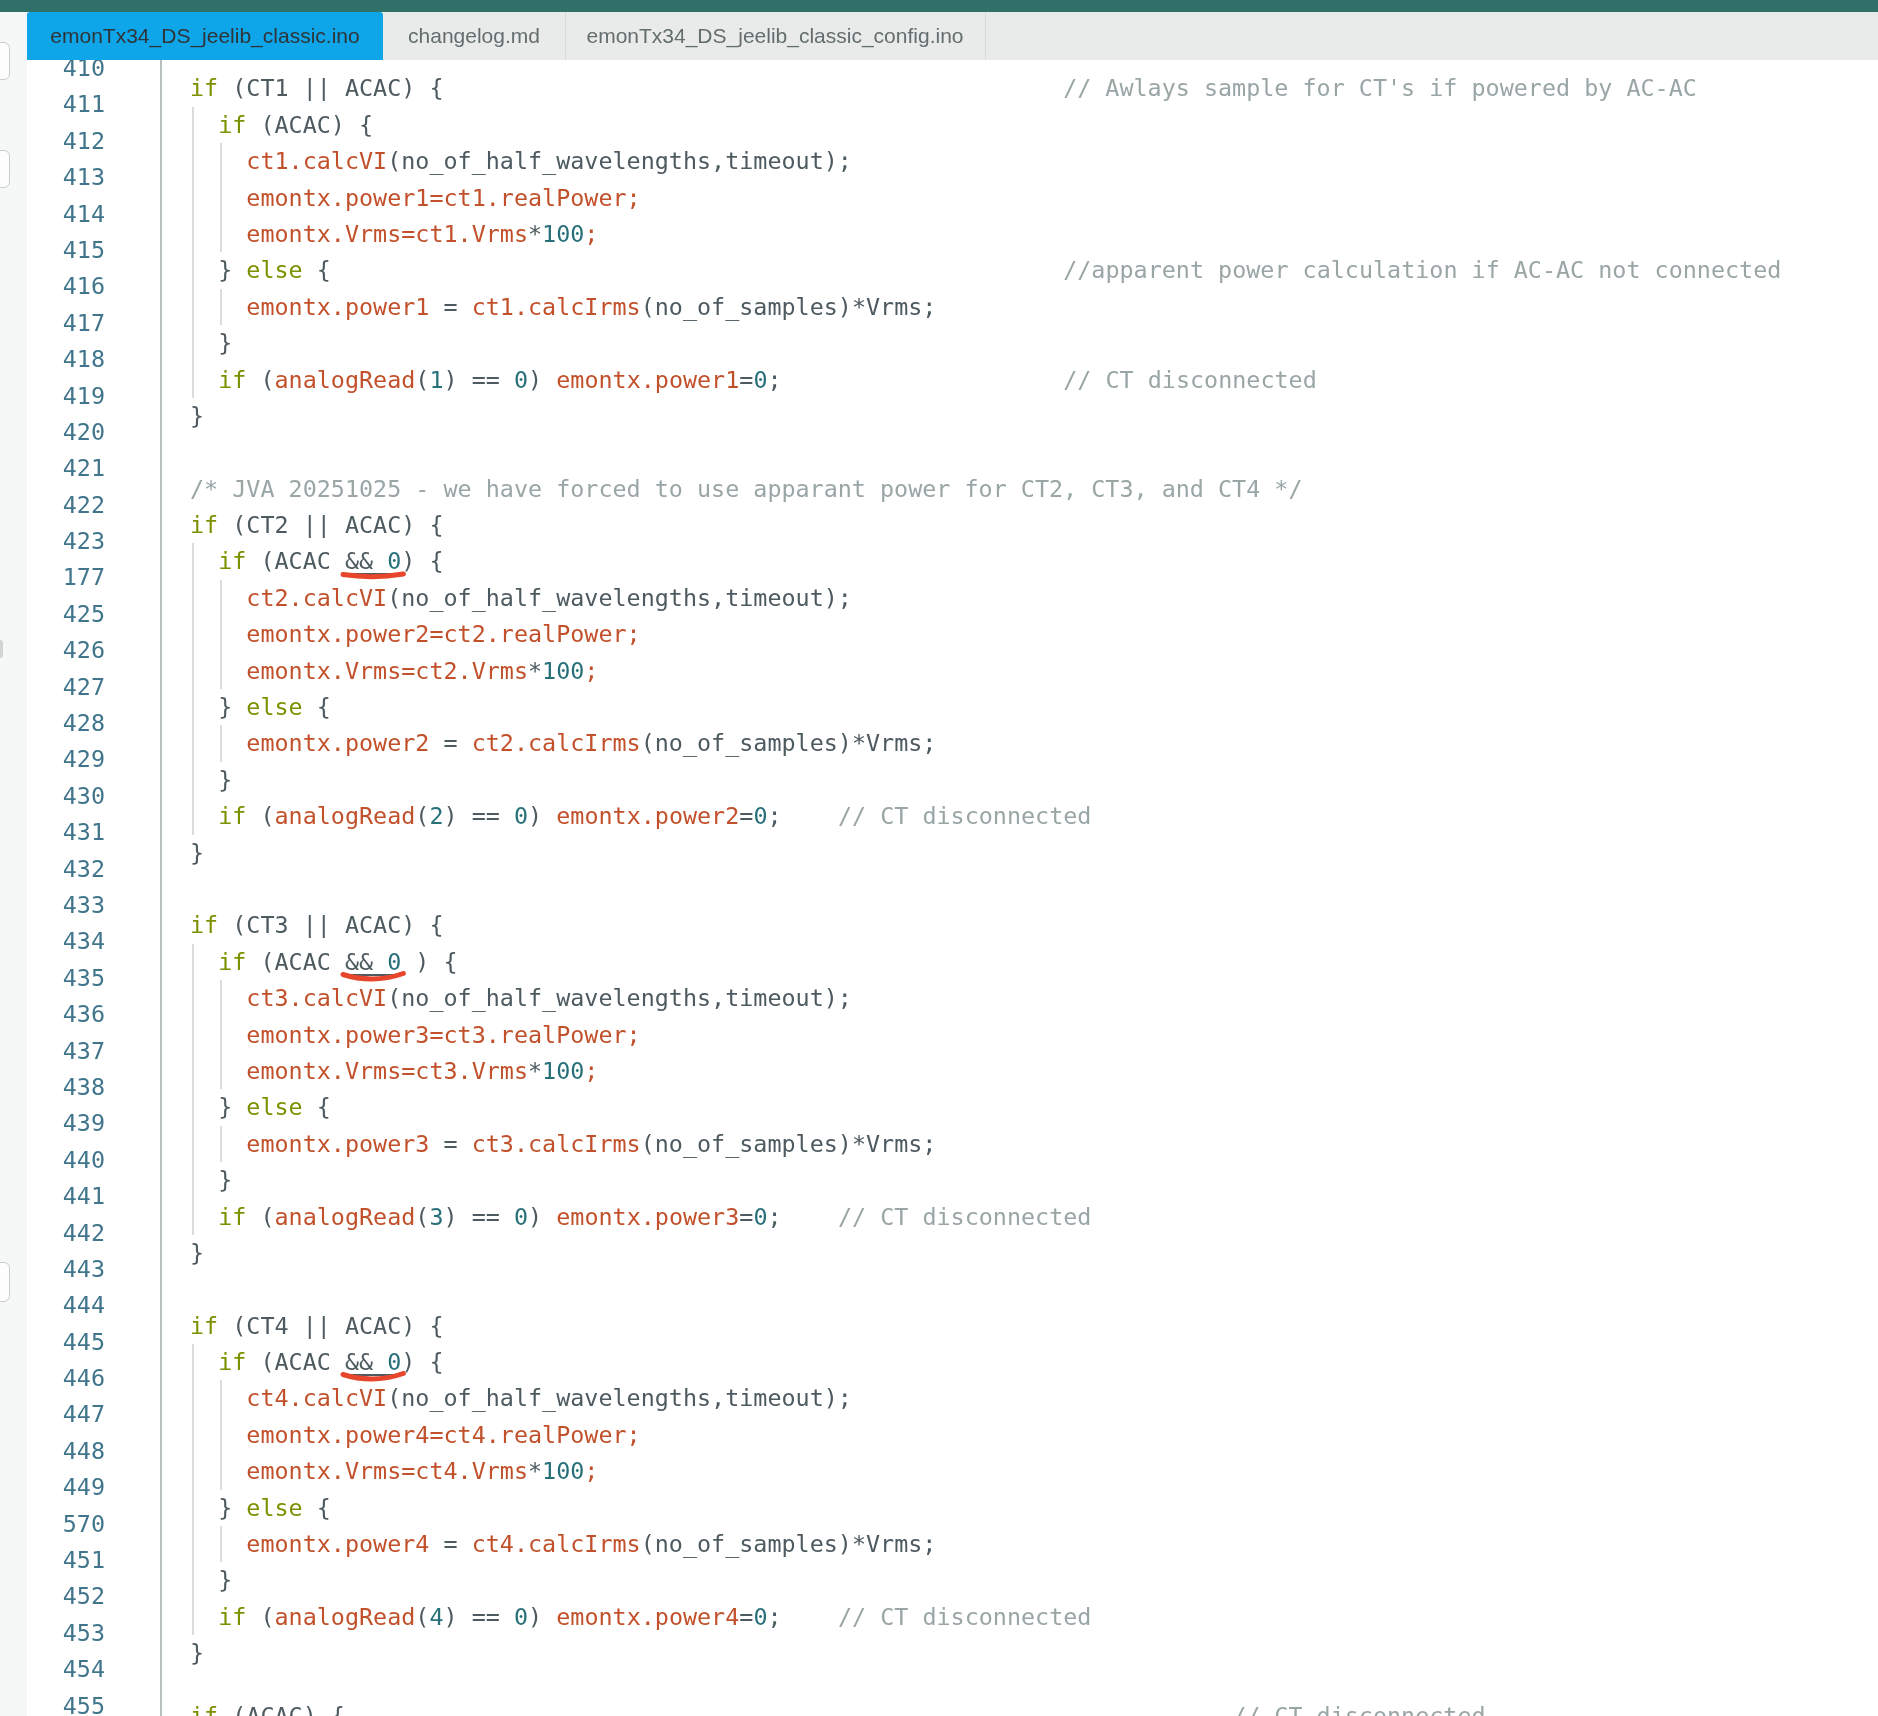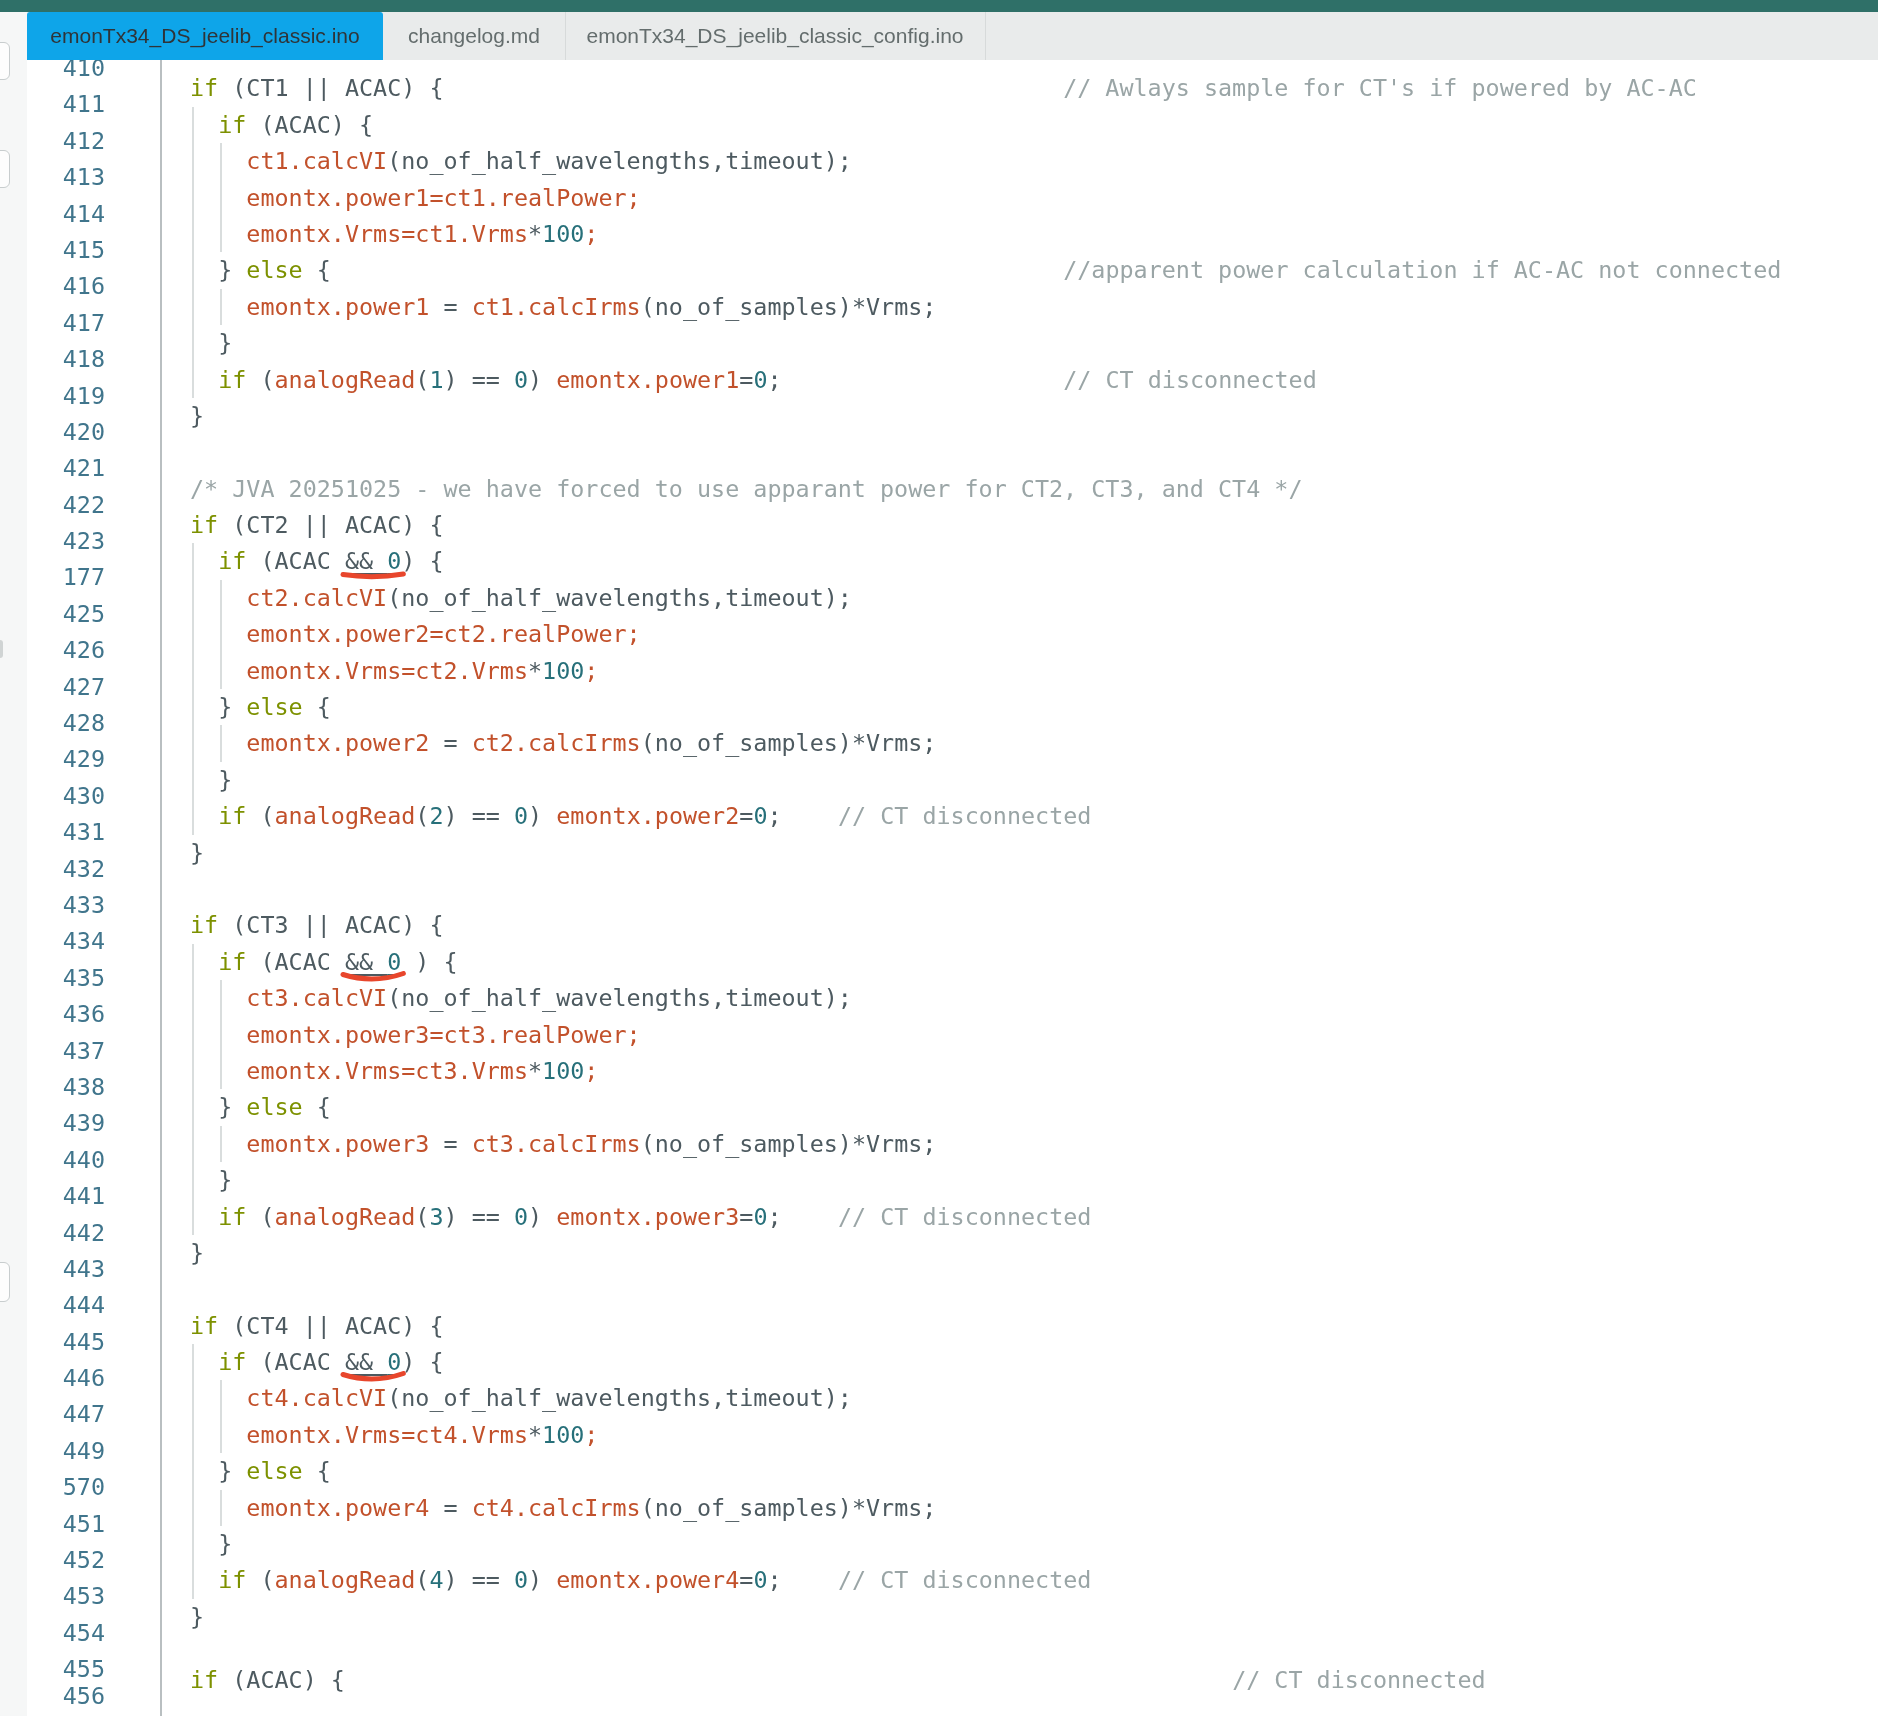--- a/index.html
+++ b/index.html
@@ -101,20 +101,21 @@
       <div class="line"><div class="num">440</div><div class="guide" style="left: 165px;"></div><div class="guide" style="left: 193.18px;"></div><div class="code"><span class="pl">    </span><span class="or">emontx.power3</span><span class="pl"> = </span><span class="or">ct3.calcIrms</span><span class="pl">(no_of_samples)*Vrms;</span></div></div>
       <div class="line"><div class="num">441</div><div class="guide" style="left: 165px;"></div><div class="code"><span class="pl">  </span><span class="pl">}</span></div></div>
       <div class="line"><div class="num">442</div><div class="guide" style="left: 165px;"></div><div class="code"><span class="pl">  </span><span class="kw">if</span><span class="pl"> (</span><span class="or">analogRead</span><span class="pl">(</span><span class="nu">3</span><span class="pl">) == </span><span class="nu">0</span><span class="pl">) </span><span class="or">emontx.power3</span><span class="pl">=</span><span class="nu">0</span><span class="pl">;</span><span class="pl">    </span><span class="cm">// CT disconnected</span></div></div>
       <div class="line"><div class="num">443</div><div class="code"><span class="pl">}</span></div></div>
       <div class="line"><div class="num">444</div><div class="code"></div></div>
       <div class="line"><div class="num">445</div><div class="code"><span class="kw">if</span><span class="pl"> (CT4 || ACAC) {</span></div></div>
       <div class="line"><div class="num">446</div><div class="guide" style="left: 165px;"></div><div class="code"><span class="pl">  </span><span class="kw">if</span><span class="pl"> (ACAC </span><span class="ul">&amp;&amp; </span><span class="un">0</span><span class="pl">) {</span></div><svg class="redmark" width="66.36" height="14" viewBox="0 0 66.36 14" style="left: 312.99px; top: 27px;">
           <path d="M3 3.5 Q 33.18 13 63.36 2.5" fill="none" stroke="#e8462c" stroke-width="5" stroke-linecap="round"></path>
         </svg></div>
       <div class="line"><div class="num">447</div><div class="guide" style="left: 165px;"></div><div class="guide" style="left: 193.18px;"></div><div class="code"><span class="pl">    </span><span class="or">ct4.calcVI</span><span class="pl">(no_of_half_wavelengths,timeout);</span></div></div>
+      <div class="line"><div class="num">448</div><div class="guide" style="left: 165px;"></div><div class="guide" style="left: 193.18px;"></div><div class="code"><span class="pl">    </span><span class="or">emontx.power4=ct4.realPower;</span></div></div>
       <div class="line"><div class="num">449</div><div class="guide" style="left: 165px;"></div><div class="guide" style="left: 193.18px;"></div><div class="code"><span class="pl">    </span><span class="or">emontx.Vrms=ct4.Vrms</span><span class="pl">*</span><span class="nu">100</span><span class="or">;</span></div></div>
       <div class="line"><div class="num">570</div><div class="guide" style="left: 165px;"></div><div class="code"><span class="pl">  </span><span class="pl">} </span><span class="kw">else</span><span class="pl"> {</span></div></div>
       <div class="line"><div class="num">451</div><div class="guide" style="left: 165px;"></div><div class="guide" style="left: 193.18px;"></div><div class="code"><span class="pl">    </span><span class="or">emontx.power4</span><span class="pl"> = </span><span class="or">ct4.calcIrms</span><span class="pl">(no_of_samples)*Vrms;</span></div></div>
       <div class="line"><div class="num">452</div><div class="guide" style="left: 165px;"></div><div class="code"><span class="pl">  </span><span class="pl">}</span></div></div>
       <div class="line"><div class="num">453</div><div class="guide" style="left: 165px;"></div><div class="code"><span class="pl">  </span><span class="kw">if</span><span class="pl"> (</span><span class="or">analogRead</span><span class="pl">(</span><span class="nu">4</span><span class="pl">) == </span><span class="nu">0</span><span class="pl">) </span><span class="or">emontx.power4</span><span class="pl">=</span><span class="nu">0</span><span class="pl">;</span><span class="pl">    </span><span class="cm">// CT disconnected</span></div></div>
       <div class="line"><div class="num">454</div><div class="code"><span class="pl">}</span></div></div>
       <div class="line"><div class="num">455</div><div class="code"></div></div>
       <div class="line peek"><div class="num">456</div><div class="code"><span class="kw">if</span><span class="pl"> (ACAC) {</span><span class="pl">                                                               </span><span class="cm">// CT disconnected</span></div></div>
     </div>
 </div>

